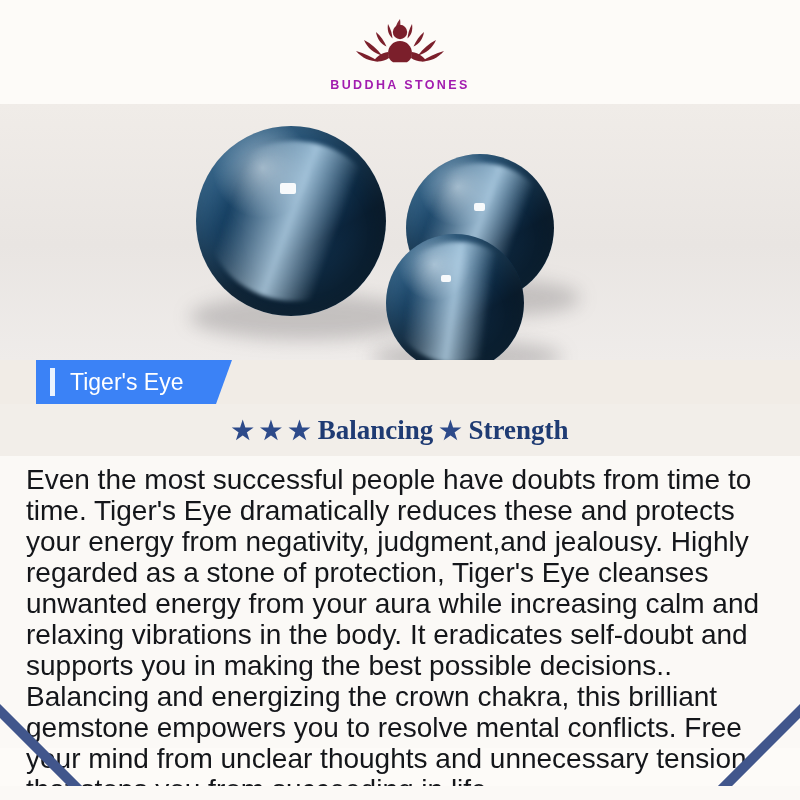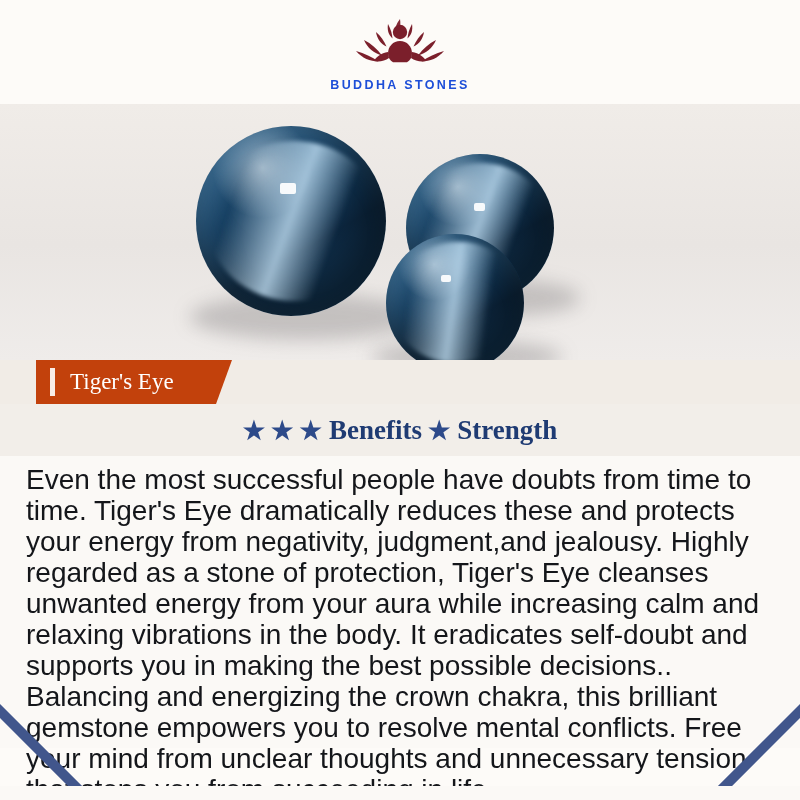--- a/index.html
+++ b/index.html
@@ -37,21 +37,21 @@
     align-items: center;
     justify-content: flex-start;
     padding-top: 14px;
     background: #fdfbf8;
   }
   .logo-mark { width: 132px; height: 62px; display: block; }
   .brand-name {
     margin-top: 2px;
     font-size: 12.5px;
     letter-spacing: 2.4px;
-    color: #1d4ed8;
+    color: #a21caf;
     font-weight: bold;
   }
 
   
   .title-band {
     position: relative;
     height: 56px;
     background: #f3efe9;
   }
   .title-band .plate {
@@ -109,25 +109,25 @@
   .name-row {
     position: relative;
     height: 44px;
     background: #f1ece6;
   }
   .name-tab {
     position: absolute;
     left: 36px; top: 0;
     height: 44px;
     min-width: 196px;
-    background: #c2410c;
+    background: #3b82f6;
     color: #ffffff;
     display: flex; align-items: center;
     padding: 0 26px 0 34px;
-    font-family: Liberation Serif, serif;
+    font-family: Liberation Sans, sans-serif;
     font-size: 23px;
     clip-path: polygon(0 0, 100% 0, calc(100% - 16px) 100%, 0 100%);
   }
   .name-tab .bar {
     position: absolute; left: 14px; top: 8px; bottom: 8px; width: 5px;
     background: #ffffff; opacity: .9;
   }
 
   
   .benefits {
@@ -238,21 +238,21 @@
 
   <div class="benefits">
     <div class="benefit">
       <span class="star">★</span>
     </div>
     <div class="benefit">
       <span class="star">★</span>
     </div>
     <div class="benefit">
       <span class="star">★</span>
-      <span>Benefits</span>
+      <span>Balancing</span>
     </div>
     <div class="benefit">
       <span class="star">★</span>
       <span>Strength</span>
     </div>
   </div>
 
   <div class="body-wrap">
     <p class="body-text">Even the most successful people have doubts from time to time. Tiger's Eye dramatically reduces these and protects your energy from negativity, judgment,and jealousy. Highly regarded as a stone of protection, Tiger's Eye cleanses unwanted energy from your aura while increasing calm and relaxing vibrations in the body. It eradicates self-doubt and supports you in making the best possible decisions.. Balancing and energizing the crown chakra, this brilliant gemstone empowers you to resolve mental conflicts. Free your mind from unclear thoughts and unnecessary tension that stops you from succeeding in life.</p>
   </div>

